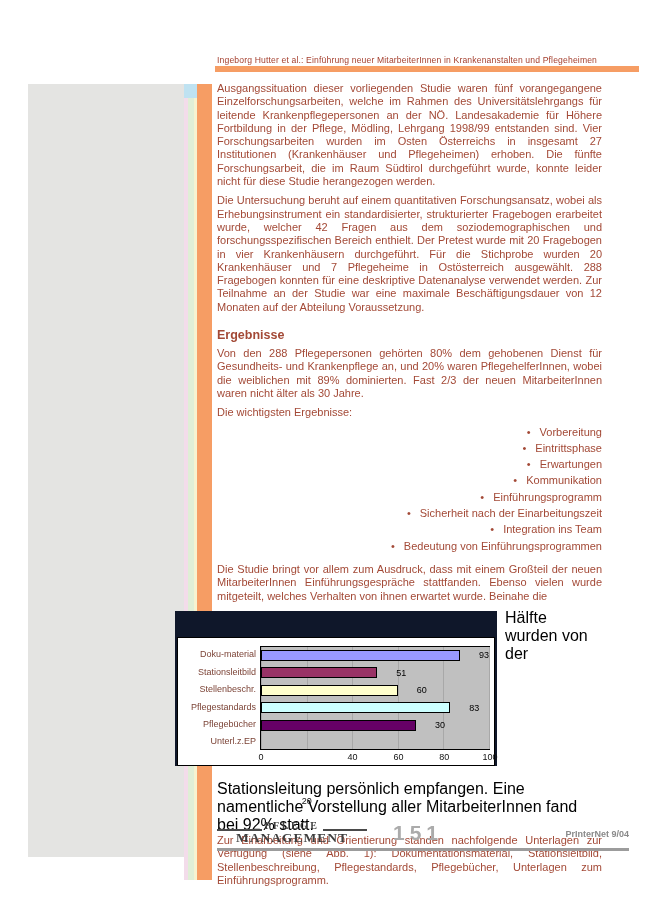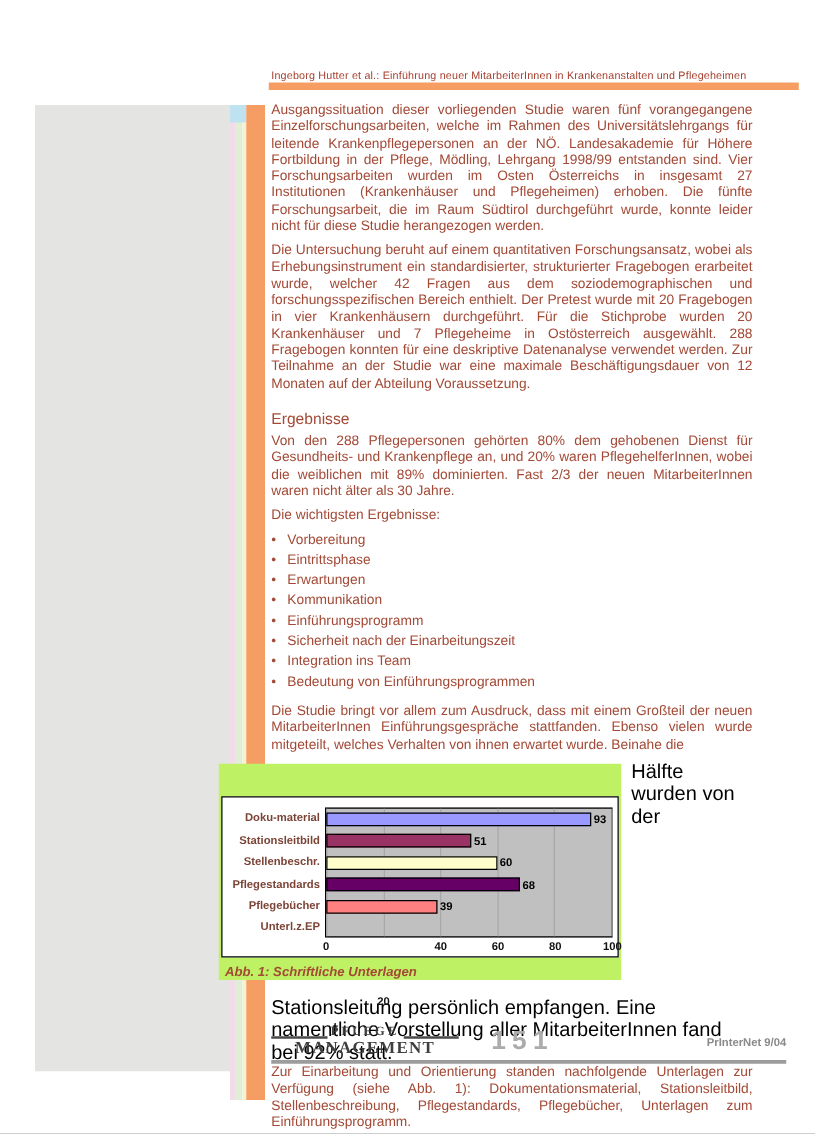--- a/index.html
+++ b/index.html
@@ -15,34 +15,34 @@
   .stripe-pink{width:4px;background:#f3dcea;}
   .stripe-green{width:6px;background:#e0eed6;}
   .stripe-yellow{width:3px;background:#f6f2d0;}
   .stripe-blue{position:absolute;left:0;top:0;width:13px;height:14px;background:#bfe2f1;}
   .orange-bar{position:absolute;left:197px;top:84px;width:15px;height:796px;background:#f69d64;}
   
   .content{position:absolute;left:217px;top:82px;width:385px;}
   .content h1{margin:0 0 8px;font-size:15px;font-weight:bold;color:#9b2c20;letter-spacing:0.3px;}
   .content p{margin:0 0 6px;font-size:11px;line-height:13.3px;color:#a34936;text-align:justify;
         hyphens:auto;overflow-wrap:break-word;}
-  .content h2{margin:14px 0 5px;font-size:12.5px;font-weight:normal;color:#a34936;}
-  .content ul{list-style:none;margin:2px 0 10px;padding:0;}
+  .content h2{margin:14px 0 5px;font-size:12.5px;font-weight:bold;color:#a34936;}
+  .content ul{list-style:none;margin:2px 0 10px;padding:0;text-align:right;}
   .content li{font-size:11px;line-height:13.3px;color:#a34936;margin-bottom:3px;}
   .content li .dot{margin-right:9px;}
   
-  figure.fig{float:left;width:322px;margin:2px 8px 14px -42px;background:#bef264;position:relative;z-index:2;font-weight:bold;}
+  figure.fig{float:left;width:322px;margin:2px 8px 14px -42px;background:#0f172a;position:relative;z-index:2;}
   .chart-box{margin:26px 2px 0 2px;border:1px solid #000;background:#fff;padding:8px 4px 0 2px;}
   .chart-main{display:flex;}
   .cat-labels{width:80px;}
   .cat{height:17.4px;display:flex;align-items:center;justify-content:flex-end;padding-right:4px;
        font-size:9px;color:#7c4437;white-space:nowrap;}
   .plot{flex:1;position:relative;background:#c0c0c0;border:1px solid #000;}
   .grid{position:absolute;top:0;bottom:0;width:1px;background:#a8a8a8;z-index:0;}
-  .bar-row{height:17.4px;display:flex;align-items:center;position:relative;z-index:1;}
+  .bar-row{height:17.4px;display:flex;align-items:center;position:relative;z-index:1;gap:17px;}
   .bar{height:11px;border:1px solid #000;box-sizing:border-box;}
   .val{font-size:9px;color:#000;margin-left:2px;}
   .ticks{margin-left:81px;position:relative;height:15px;}
   .tick{position:absolute;top:2px;transform:translateX(-50%);font-size:9px;color:#111;}
   figcaption{font-style:italic;font-size:10.5px;color:#a34936;margin:6px 0 0 5px;}
   
   .footer{position:absolute;left:217px;top:820px;width:412px;}
   .footer-row{display:flex;align-items:flex-start;}
   .logo{width:150px;color:#3f3f3f;}
   .logo-top{display:flex;align-items:flex-end;font-family:"Liberation Serif", serif;font-weight:bold;
@@ -115,39 +115,38 @@
                 </div>
                 <div class="bar-row">
                   <div class="bar" style="width: 51%; background: rgb(153, 51, 102);"></div>
                   <span class="val">51</span>
                 </div>
                 <div class="bar-row">
                   <div class="bar" style="width: 60%; background: rgb(255, 255, 204);"></div>
                   <span class="val">60</span>
                 </div>
                 <div class="bar-row">
-                  <div class="bar" style="width: 68%; background: rgb(102, 0, 102);"></div>
-                  <span class="val">68</span>
+                  <div class="bar" style="width: 83%; background: rgb(204, 255, 255);"></div>
+                  <span class="val">83</span>
                 </div>
                 <div class="bar-row">
-                  <div class="bar" style="width: 39%; background: rgb(255, 128, 128);"></div>
-                  <span class="val">39</span>
+                  <div class="bar" style="width: 68%; background: rgb(102, 0, 102);"></div>
+                  <span class="val">30</span>
                 </div>
               </div>
           </div>
           <div class="ticks" id="ticks">
               <span class="tick" style="left: 0%;">0</span>
               <span class="tick" style="left: 20%; margin-top: 44px;">20</span>
               <span class="tick" style="left: 40%;">40</span>
               <span class="tick" style="left: 60%;">60</span>
               <span class="tick" style="left: 80%;">80</span>
               <span class="tick" style="left: 100%;">100</span>
             </div>
         </div>
-        <figcaption>Abb. 1: Schriftliche Unterlagen</figcaption>
       </figure>
       <span>Hälfte wurden von der Stationsleitung persönlich empfangen. Eine namentliche Vorstellung aller MitarbeiterInnen fand bei 92% statt.</span>
     </div>
     <p>Zur Einarbeitung und Orientierung standen nachfolgende Unterlagen zur Verfügung (siehe Abb. 1): Dokumentationsmaterial, Stationsleitbild, Stellenbeschreibung, Pflegestandards, Pflegebücher, Unterlagen zum Einführungsprogramm.</p>
     <div class="clear"></div>
   </div>
 
   <div class="footer">
     <div class="footer-row">
       <div class="logo">

